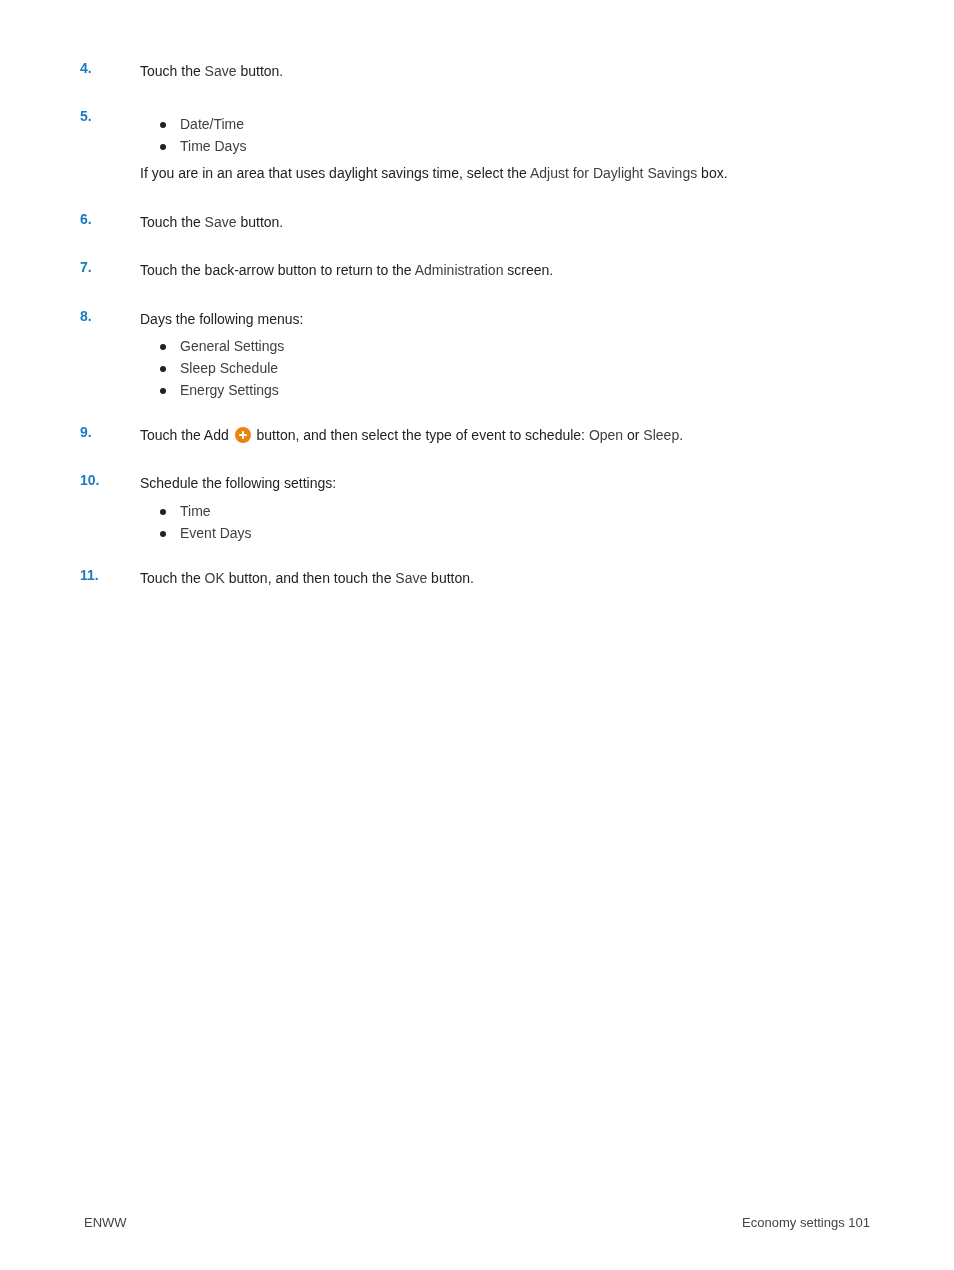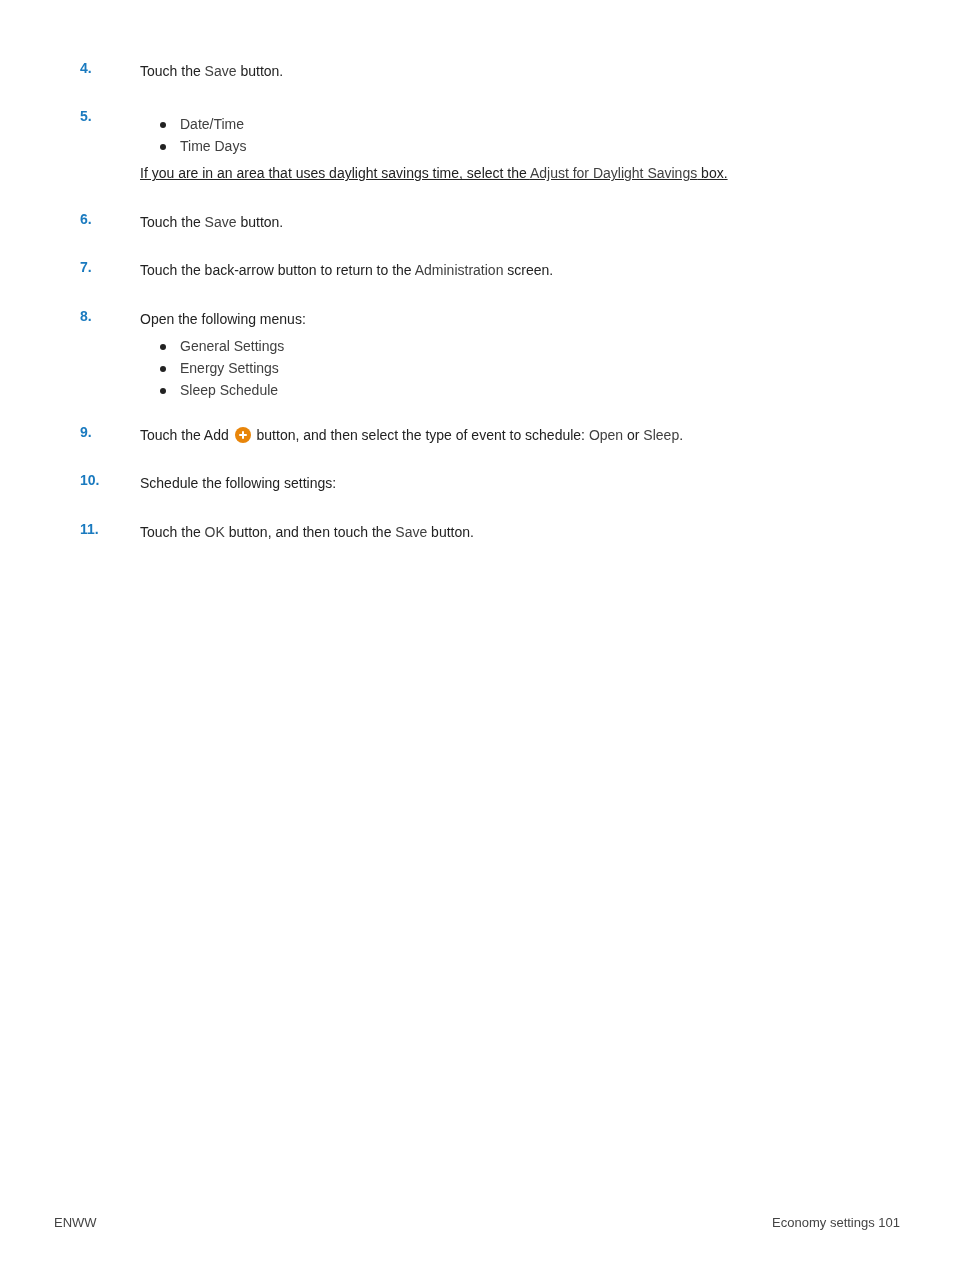--- a/index.html
+++ b/index.html
@@ -74,21 +74,20 @@
       background: #222;
       border-radius: 50%;
       margin-top: 6px;
       margin-right: 14px;
       flex-shrink: 0;
     }
 
     .note-text {
       margin-bottom: 4px;
       line-height: 1.6;
-      text-decoration: underline;
     }
 
     .add-icon {
       display: inline-block;
       width: 16px;
       height: 16px;
       background: #e8850a;
       border-radius: 50%;
       vertical-align: middle;
       margin: 0 2px;
@@ -118,21 +117,21 @@
       left: 7px;
     }
 
     .footer {
       position: absolute;
       bottom: 40px;
       left: 0;
       right: 0;
       display: flex;
       justify-content: space-between;
-      padding: 0 54px;
+      padding: 0 84px;
       font-size: 13px;
       color: #444;
       text-align: center;
     }
   </style>
 </head>
 <body>
 
 <div class="page-content">
   <ol class="step-list">
@@ -179,51 +178,61 @@
       <div class="step-content">
         <p>
           Touch the back-arrow button to return to the <a class="link">Administration</a> screen.
         </p>
       </div>
     </li>
 
     <li class="step-item">
       <span class="step-number">8.</span>
       <div class="step-content">
-        <p>Open the following menus:</p>
+        <p>Days the following menus:</p>
         <ul class="bullet-list">
           <li class="bullet-item">
             <span class="bullet-dot"></span>
             <span><a class="link">General Settings</a></span>
           </li>
           <li class="bullet-item">
             <span class="bullet-dot"></span>
+            <span><a class="link">Sleep Schedule</a></span>
+          </li>
+          <li class="bullet-item">
+            <span class="bullet-dot"></span>
             <span><a class="link">Energy Settings</a></span>
           </li>
-          <li class="bullet-item">
-            <span class="bullet-dot"></span>
-            <span><a class="link">Sleep Schedule</a></span>
-          </li>
         </ul>
       </div>
     </li>
 
     <li class="step-item">
       <span class="step-number">9.</span>
       <div class="step-content">
         <p>
           Touch the Add <span class="add-icon"></span> button, and then select the type of event to schedule: <a class="link">Open</a> or <a class="link">Sleep</a>.
         </p>
       </div>
     </li>
 
     <li class="step-item">
       <span class="step-number">10.</span>
       <div class="step-content">
         <p>Schedule the following settings:</p>
+        <ul class="bullet-list">
+          <li class="bullet-item">
+            <span class="bullet-dot"></span>
+            <span><a class="link">Time</a></span>
+          </li>
+          <li class="bullet-item">
+            <span class="bullet-dot"></span>
+            <span><a class="link">Event Days</a></span>
+          </li>
+        </ul>
       </div>
     </li>
 
     <li class="step-item">
       <span class="step-number">11.</span>
       <div class="step-content">
         <p>
           Touch the <a class="link">OK</a> button, and then touch the <a class="link">Save</a> button.
         </p>
       </div>

